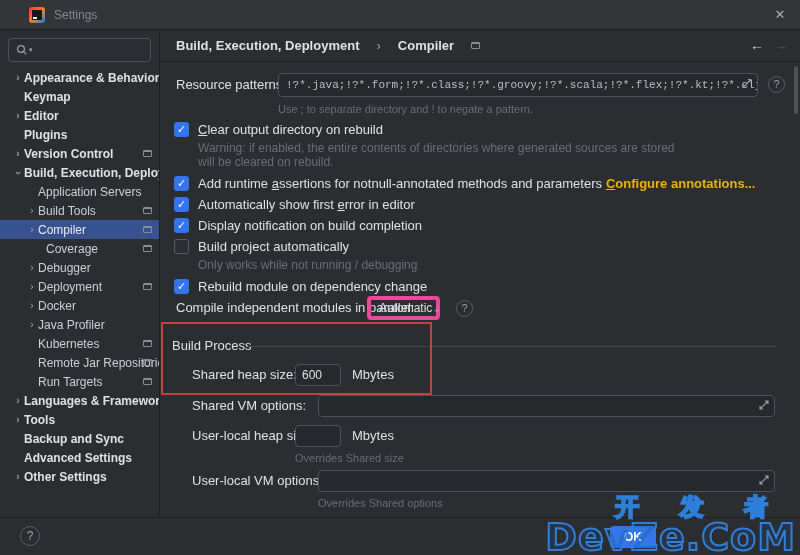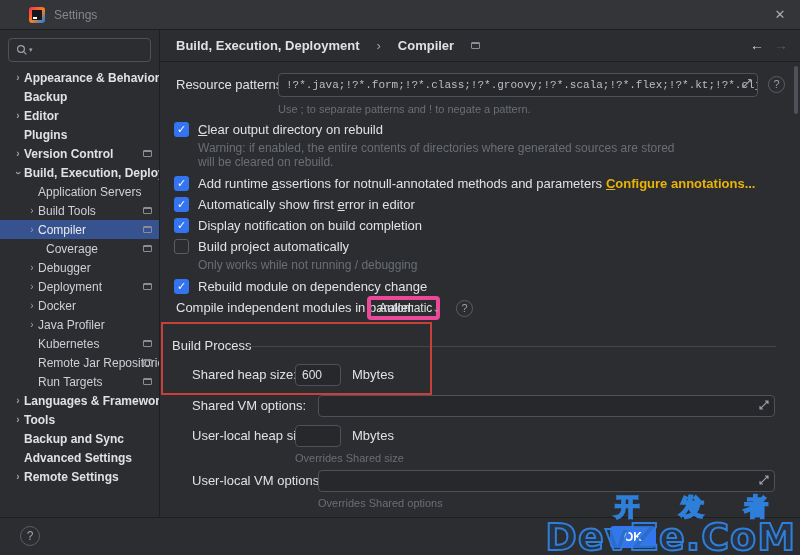--- a/index.html
+++ b/index.html
@@ -119,21 +119,21 @@
       </span>
       <span class="search-caret">▾</span>
     </div>
     <div class="tree" id="tree">
         <div class="tree-row bold" style="padding-left: 12px;">
           <span class="arrow">›</span>
           <span class="t-label">Appearance &amp; Behavior</span>
         </div>
         <div class="tree-row bold" style="padding-left: 12px;">
           <span class="arrow"></span>
-          <span class="t-label">Backup</span>
+          <span class="t-label">Keymap</span>
         </div>
         <div class="tree-row bold" style="padding-left: 12px;">
           <span class="arrow">›</span>
           <span class="t-label">Editor</span>
         </div>
         <div class="tree-row bold" style="padding-left: 12px;">
           <span class="arrow"></span>
           <span class="t-label">Plugins</span>
         </div>
         <div class="tree-row bold" style="padding-left: 12px;">
@@ -207,21 +207,21 @@
         <div class="tree-row bold" style="padding-left: 12px;">
           <span class="arrow"></span>
           <span class="t-label">Backup and Sync</span>
         </div>
         <div class="tree-row bold" style="padding-left: 12px;">
           <span class="arrow"></span>
           <span class="t-label">Advanced Settings</span>
         </div>
         <div class="tree-row bold" style="padding-left: 12px;">
           <span class="arrow">›</span>
-          <span class="t-label">Remote Settings</span>
+          <span class="t-label">Other Settings</span>
         </div>
       </div>
   </div>
 
   <div class="content">
     <div class="c-header">
       <div class="breadcrumb">
         <span>Build, Execution, Deployment</span>
         <span class="bc-sep">›</span>
         <span>Compiler</span>
@@ -236,21 +236,21 @@
       <span class="flabel" style="left:16px; top:11px;">Resource patterns:</span>
       <div class="ifield mono" style="left:118px; top:11px; width:480px;">
         <span>!?*.java;!?*.form;!?*.class;!?*.groovy;!?*.scala;!?*.flex;!?*.kt;!?*.clj;!?*.aj</span>
         <span class="expand-icon">
           <svg width="10" height="10" viewBox="0 0 10 10">
               <path d="M1 9 L9 1 M6 1 H9 V4 M4 9 H1 V6" fill="none" stroke="#9DA0A8" stroke-width="1.1"></path>
             </svg>
         </span>
       </div>
       <span class="help-circle" style="left:608px; top:14px;">?</span>
-      <span class="hint" style="left:118px; top:41px;">Use ; to separate patterns and ! to negate a pattern.</span>
+      <span class="hint" style="left:118px; top:41px;">Use ; to separate directory and ! to negate a pattern.</span>
 
       <div class="cb-list" id="cb-list">
           <div class="cb-row">
             <span class="checkbox checked">✓</span>
             <span class="cb-label"><u>C</u>lear output directory on rebuild</span>
           </div>
           <div class="cb-note">
             <div>Warning: if enabled, the entire contents of directories where generated sources are stored</div>
             <div>will be cleared on rebuild.</div>
           </div>

